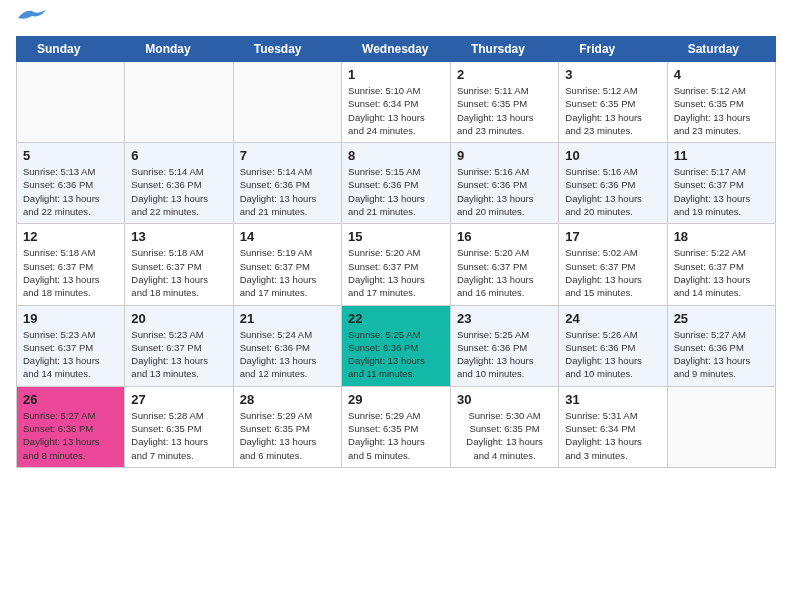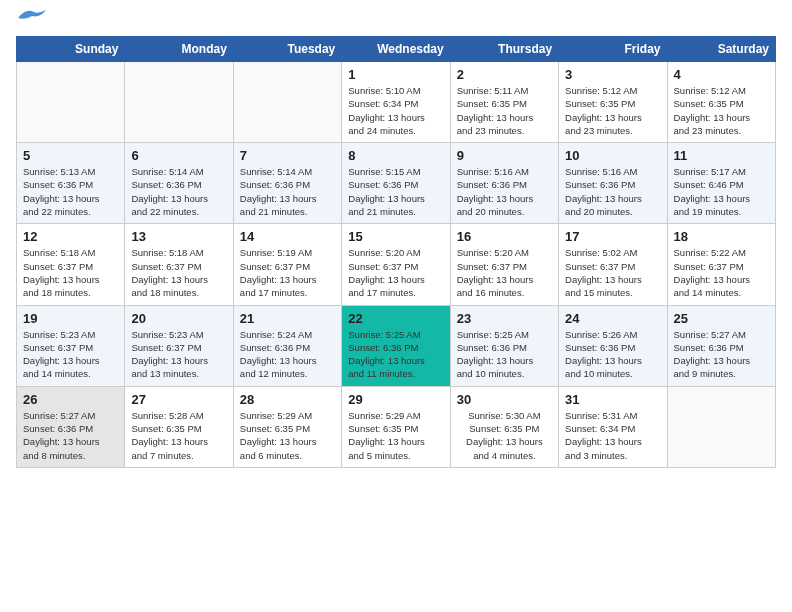--- a/index.html
+++ b/index.html
@@ -36,22 +36,22 @@
     .calendar {
       width: 100%;
       border-collapse: collapse;
       border: 1px solid #ccc;
     }
     .calendar th {
       background: #2b5fa8;
       color: #fff;
       font-size: 12px;
       font-weight: bold;
-      text-align: right;
-      padding: 5px 6px;
+      text-align: left;
+      padding: 5px 20px;
       border: 1px solid #2b5fa8;
     }
     .calendar td {
       border: 1px solid #ccc;
       vertical-align: top;
       padding: 5px 6px;
       width: 107px;
       min-height: 80px;
       font-size: 10px;
       color: #333;
@@ -186,21 +186,21 @@
         <td style="background: rgb(240, 244, 251);">
           <span class="day-num">10</span>
           <div class="day-info" style="white-space: pre-line;">Sunrise: 5:16 AM
 Sunset: 6:36 PM
 Daylight: 13 hours
 and 20 minutes.</div>
         </td>
         <td style="background: rgb(240, 244, 251);">
           <span class="day-num">11</span>
           <div class="day-info" style="white-space: pre-line;">Sunrise: 5:17 AM
-Sunset: 6:46 PM
+Sunset: 6:37 PM
 Daylight: 13 hours
 and 19 minutes.</div>
         </td>
       </tr>
       <tr>
         <td style="background: rgb(255, 255, 255);">
           <span class="day-num">12</span>
           <div class="day-info" style="white-space: pre-line;">Sunrise: 5:18 AM
 Sunset: 6:37 PM
 Daylight: 13 hours
@@ -294,21 +294,21 @@
         </td>
         <td style="background: rgb(240, 244, 251);">
           <span class="day-num">25</span>
           <div class="day-info" style="white-space: pre-line;">Sunrise: 5:27 AM
 Sunset: 6:36 PM
 Daylight: 13 hours
 and 9 minutes.</div>
         </td>
       </tr>
       <tr>
-        <td style="background: #e5e5e5;">
+        <td style="background: #ec4899;">
           <span class="day-num">26</span>
           <div class="day-info" style="white-space: pre-line;">Sunrise: 5:27 AM
 Sunset: 6:36 PM
 Daylight: 13 hours
 and 8 minutes.</div>
         </td>
         <td style="background: rgb(255, 255, 255);">
           <span class="day-num">27</span>
           <div class="day-info" style="white-space: pre-line;">Sunrise: 5:28 AM
 Sunset: 6:35 PM

